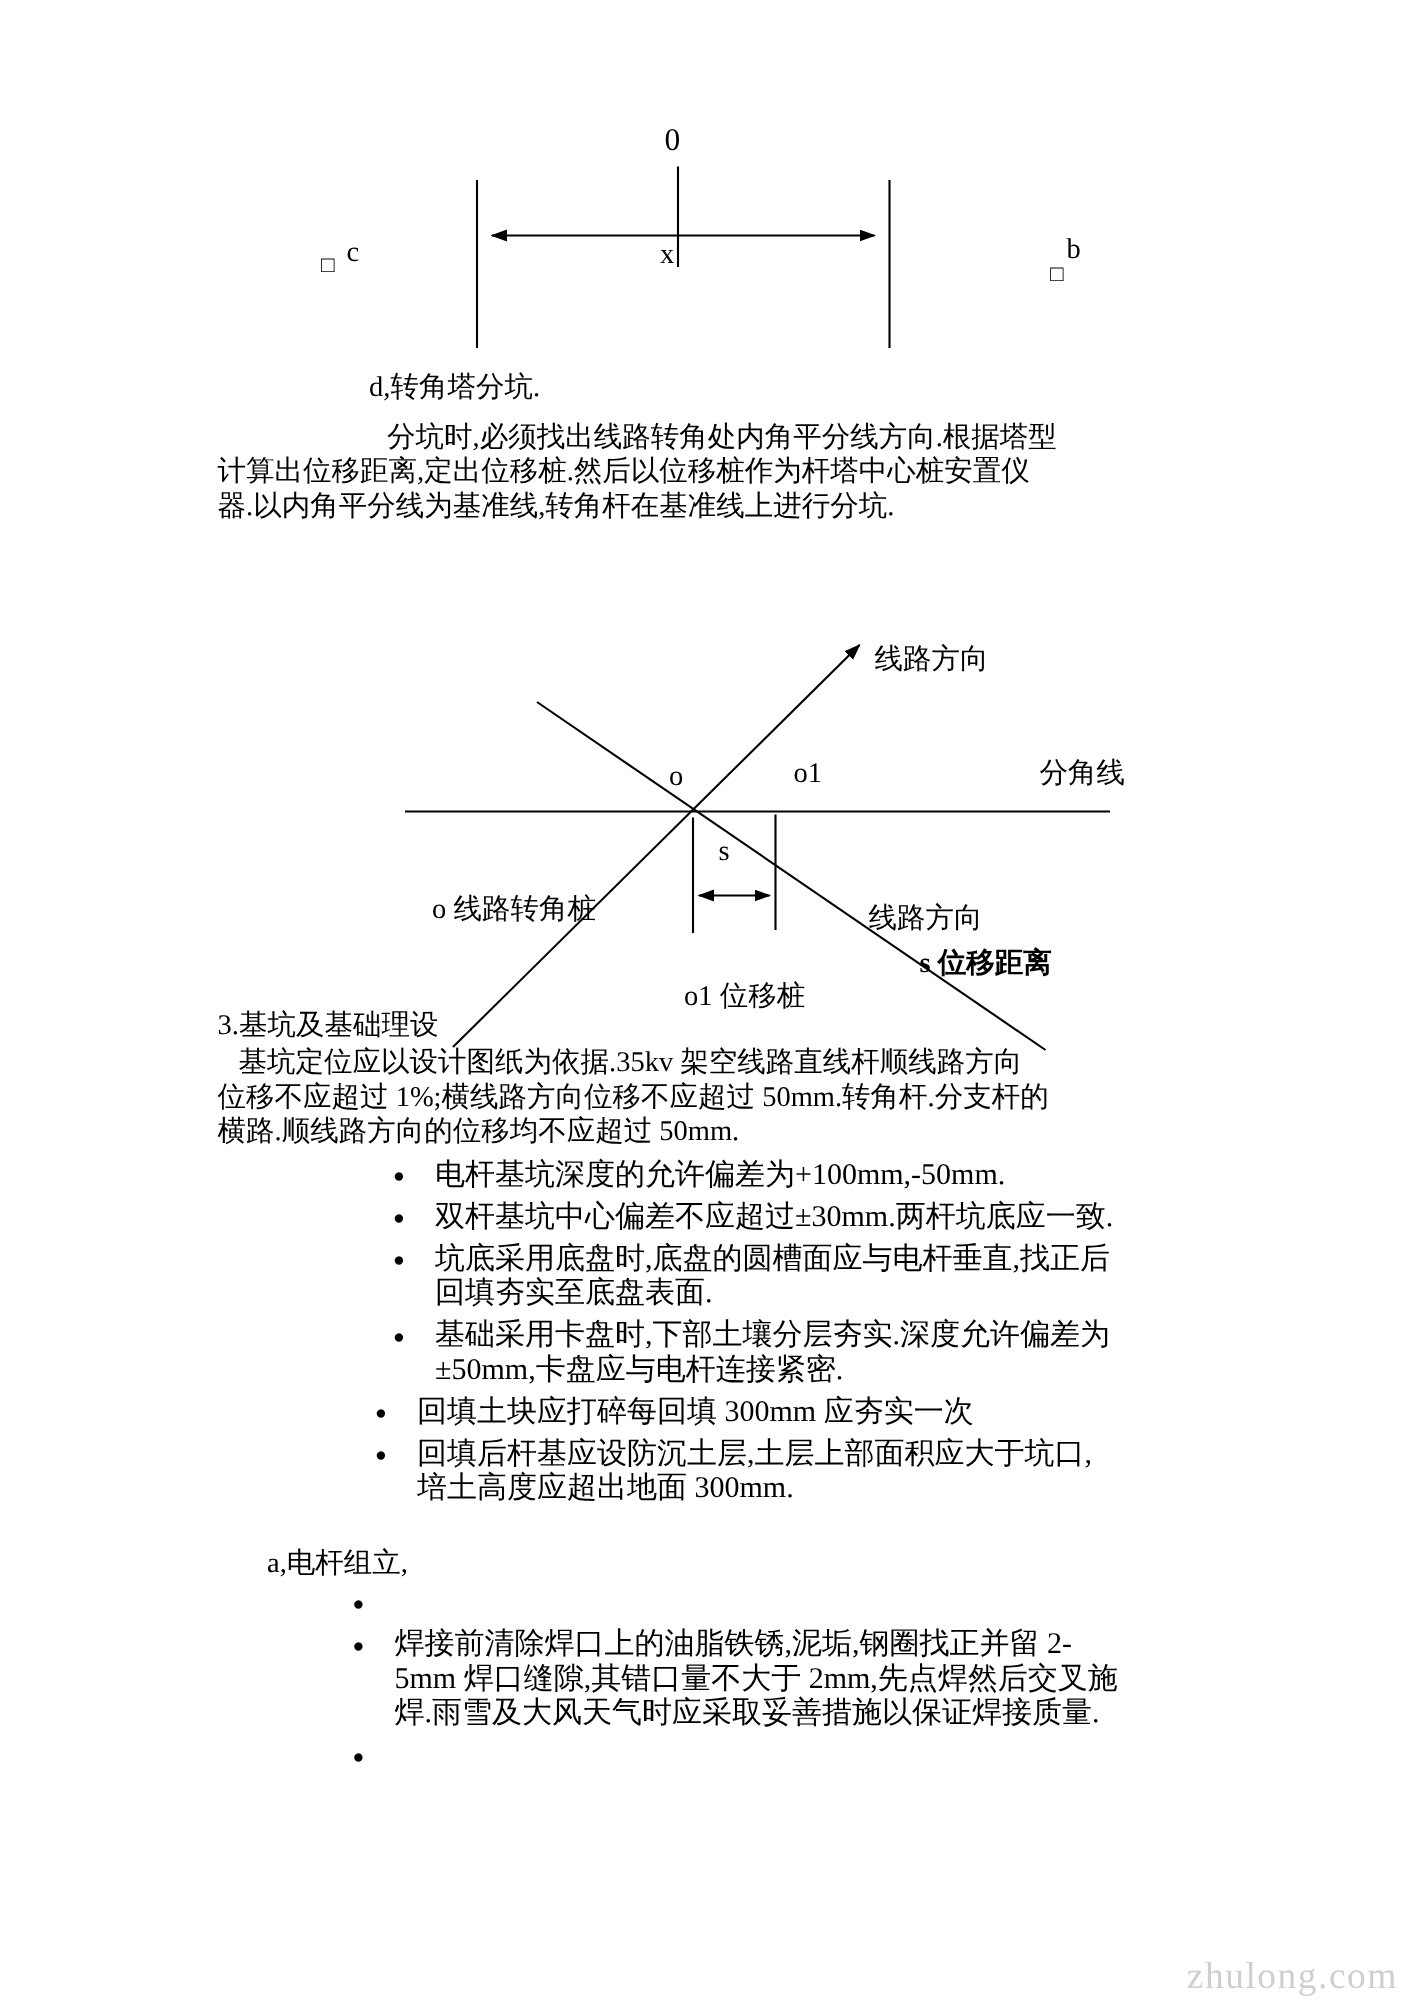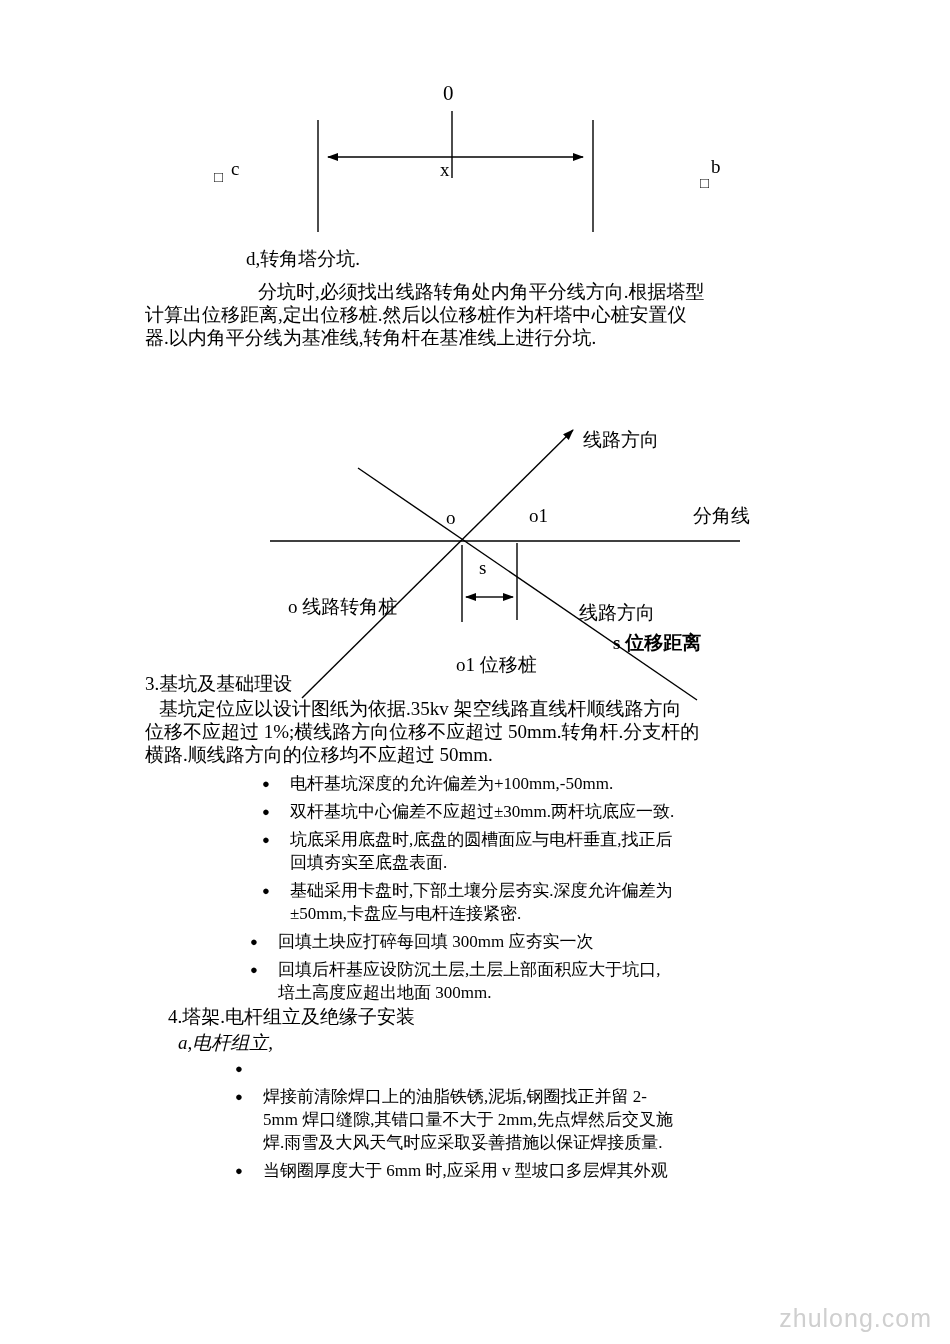--- a/index.html
+++ b/index.html
@@ -8,26 +8,26 @@
     position:relative; width:950px; height:1344px; background:#ffffff;
     font-family:"Liberation Serif","DejaVu Serif",serif; color:#000;
     overflow:hidden;
   }
   .abs { position:absolute; }
   .t { font-size:19px; line-height:23px; white-space:pre-line; }
   .para { white-space:pre-line; }
   .bullets { position:absolute; }
   .bullet { display:flex; margin-bottom:5px; }
   .bullet .marker { flex:0 0 16px; width:16px; margin-right:12px; font-size:13px; line-height:23px; }
-  .bullet .bullet-text { font-size:17px; line-height:23px; white-space:pre-line; }
+  .bullet .bullet-text { font-size:20px; line-height:23px; white-space:pre-line; }
   .bullet.shift { margin-left:-12px; }
   .overlay { position:absolute; left:0; top:0; pointer-events:none; }
   .watermark {
     position:absolute; color:#cfcfcf; font-size:25px; letter-spacing:1px;
-    font-family:Liberation Sans, sans-serif;
+    font-family:Liberation Serif, serif;
   }
   .boxglyph { font-size:15px; }
 </style>
 </head>
 <body>
 
 <div class="page">
 
   <div class="abs t" style="left:443px; top:82px; font-size:21px;">0</div>
   <div class="abs t" style="left:440px; top:158px;">x</div>
@@ -79,36 +79,34 @@
       <span class="marker">●</span>
       <span class="bullet-text">回填土块应打碎每回填 300mm 应夯实一次</span>
     </div>
     <div class="bullet shift">
       <span class="marker">●</span>
       <span class="bullet-text">回填后杆基应设防沉土层,土层上部面积应大于坑口,
 培土高度应超出地面 300mm.</span>
     </div>
   </div>
 
-  <div class="abs t" style="left:168px; top:1005px;">4.塔架.电杆组立及绝缘子安装</div>
-  <div class="abs t" style="left:178px; top:1031px;font-style:italic;">a,电杆组立,</div>
+  <div class="abs t" style="left:178px; top:1031px;">a,电杆组立,</div>
 
   <div class="bullets" style="left:235px; top:1057px; width:640px;">
     <div class="bullet">
       <span class="marker">●</span>
     </div>
     <div class="bullet">
       <span class="marker">●</span>
       <span class="bullet-text">焊接前清除焊口上的油脂铁锈,泥垢,钢圈找正并留 2-
 5mm 焊口缝隙,其错口量不大于 2mm,先点焊然后交叉施
 焊.雨雪及大风天气时应采取妥善措施以保证焊接质量.</span>
     </div>
     <div class="bullet">
       <span class="marker">●</span>
-      <span class="bullet-text">当钢圈厚度大于 6mm 时,应采用 v 型坡口多层焊其外观</span>
     </div>
   </div>
 
   <div class="watermark" style="right:18px; top:1304px;">zhulong.com</div>
 
   <svg class="overlay" width="950" height="1344" viewBox="0 0 950 1344">
     <defs>
       <marker id="arrow" markerUnits="userSpaceOnUse" markerWidth="12" markerHeight="10" refX="10" refY="4" orient="auto">
         <path d="M0,0 L11,4 L0,8 Z" fill="#000"></path>
       </marker>

